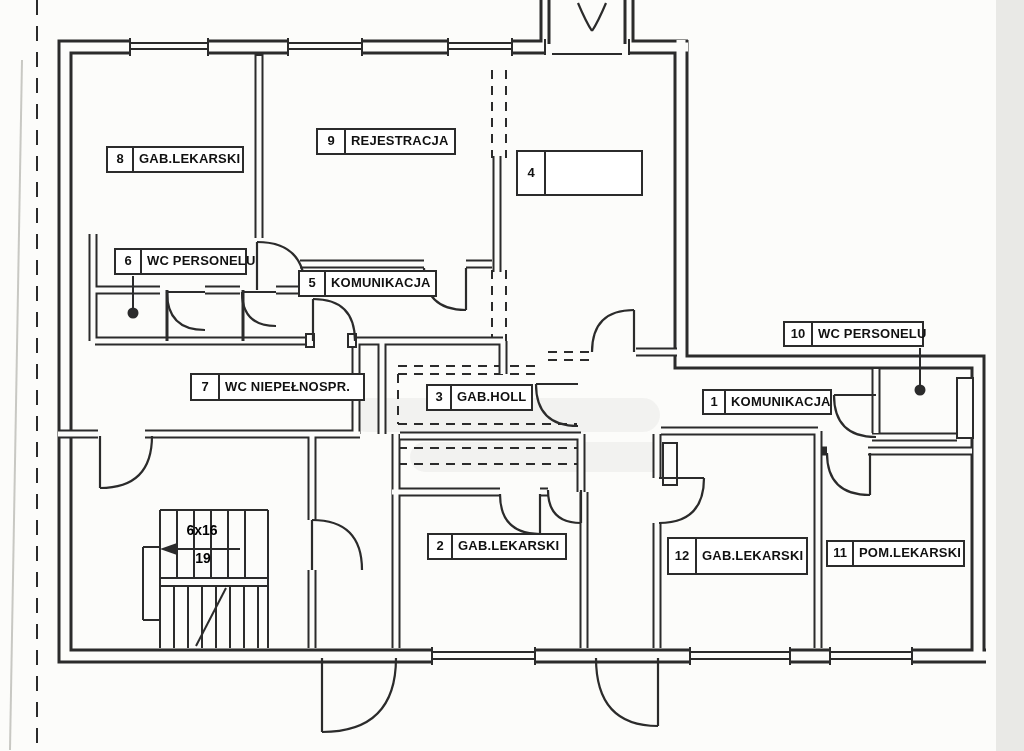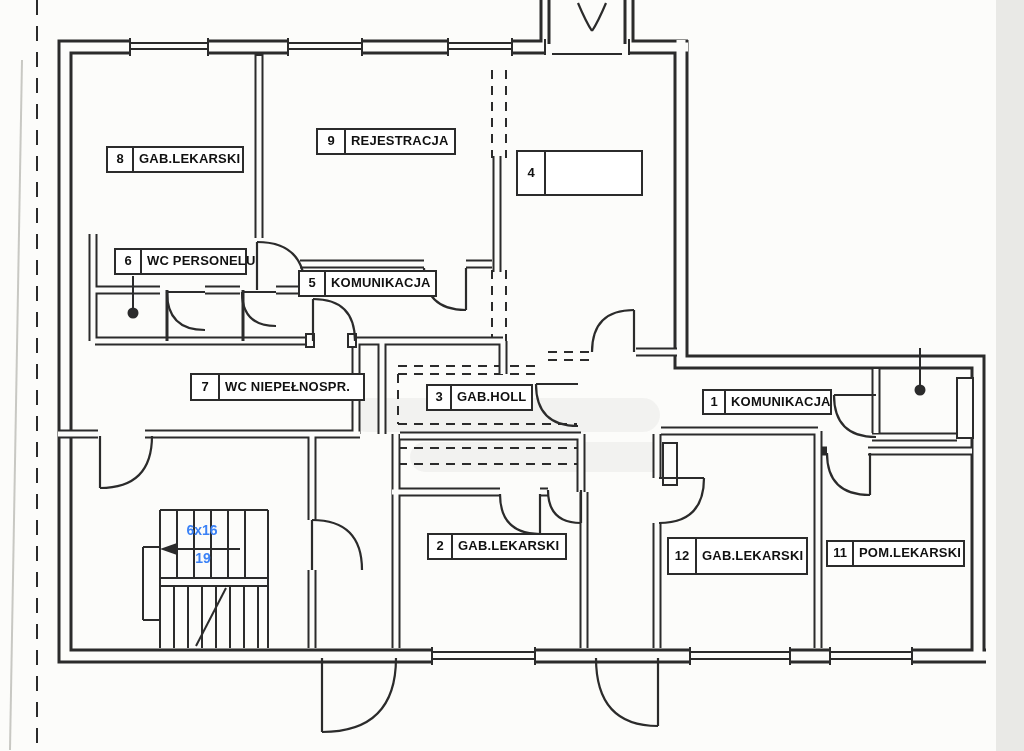--- a/index.html
+++ b/index.html
@@ -7,21 +7,21 @@
         font-family:"Liberation Sans",sans-serif;}
   .plan-svg{position:absolute;left:0;top:0;}
   .labels-layer{position:absolute;left:0;top:0;width:100%;height:100%;}
   .room-label{position:absolute;display:flex;align-items:stretch;background:#ffffff;
         border:2px solid #2b2b2b;box-sizing:border-box;color:#111;
         font-weight:bold;font-size:13px;line-height:1.1;white-space:nowrap;}
   .room-num{display:flex;align-items:center;justify-content:center;
         border-right:2px solid #2b2b2b;flex:0 0 auto;}
   .room-name{display:flex;flex-direction:column;justify-content:center;
         padding:8px 5px;letter-spacing:.2px;}
-  .stair-note{position:absolute;font-weight:bold;font-size:14px;color:#3b82f6;
+  .stair-note{position:absolute;font-weight:bold;font-size:14px;color:#000000;
         text-align:center;}
 </style>
 </head>
 <body>
 
 <div class="page">
 
 <svg class="plan-svg" width="1024" height="751" viewBox="0 0 1024 751">
 
   <rect x="996" y="0" width="28" height="751" fill="#e9e9e6"></rect>
@@ -255,20 +255,26 @@
         <span class="room-name">
           <span>WC NIEPEŁNOSPR.</span>
         </span>
       </div>
       <div class="room-label" style="left: 426px; top: 384px; width: 107px; height: 27px;">
         <span class="room-num" style="width: 22px;">3</span>
         <span class="room-name">
           <span>GAB.HOLL</span>
         </span>
       </div>
+      <div class="room-label" style="left: 783px; top: 321px; width: 141px; height: 26px;">
+        <span class="room-num" style="width: 26px;">10</span>
+        <span class="room-name">
+          <span>WC PERSONELU</span>
+        </span>
+      </div>
       <div class="room-label" style="left: 702px; top: 389px; width: 130px; height: 26px;">
         <span class="room-num" style="width: 20px;">1</span>
         <span class="room-name">
           <span>KOMUNIKACJA</span>
         </span>
       </div>
       <div class="room-label" style="left: 427px; top: 533px; width: 140px; height: 27px;">
         <span class="room-num" style="width: 22px;">2</span>
         <span class="room-name">
           <span>GAB.LEKARSKI</span>

